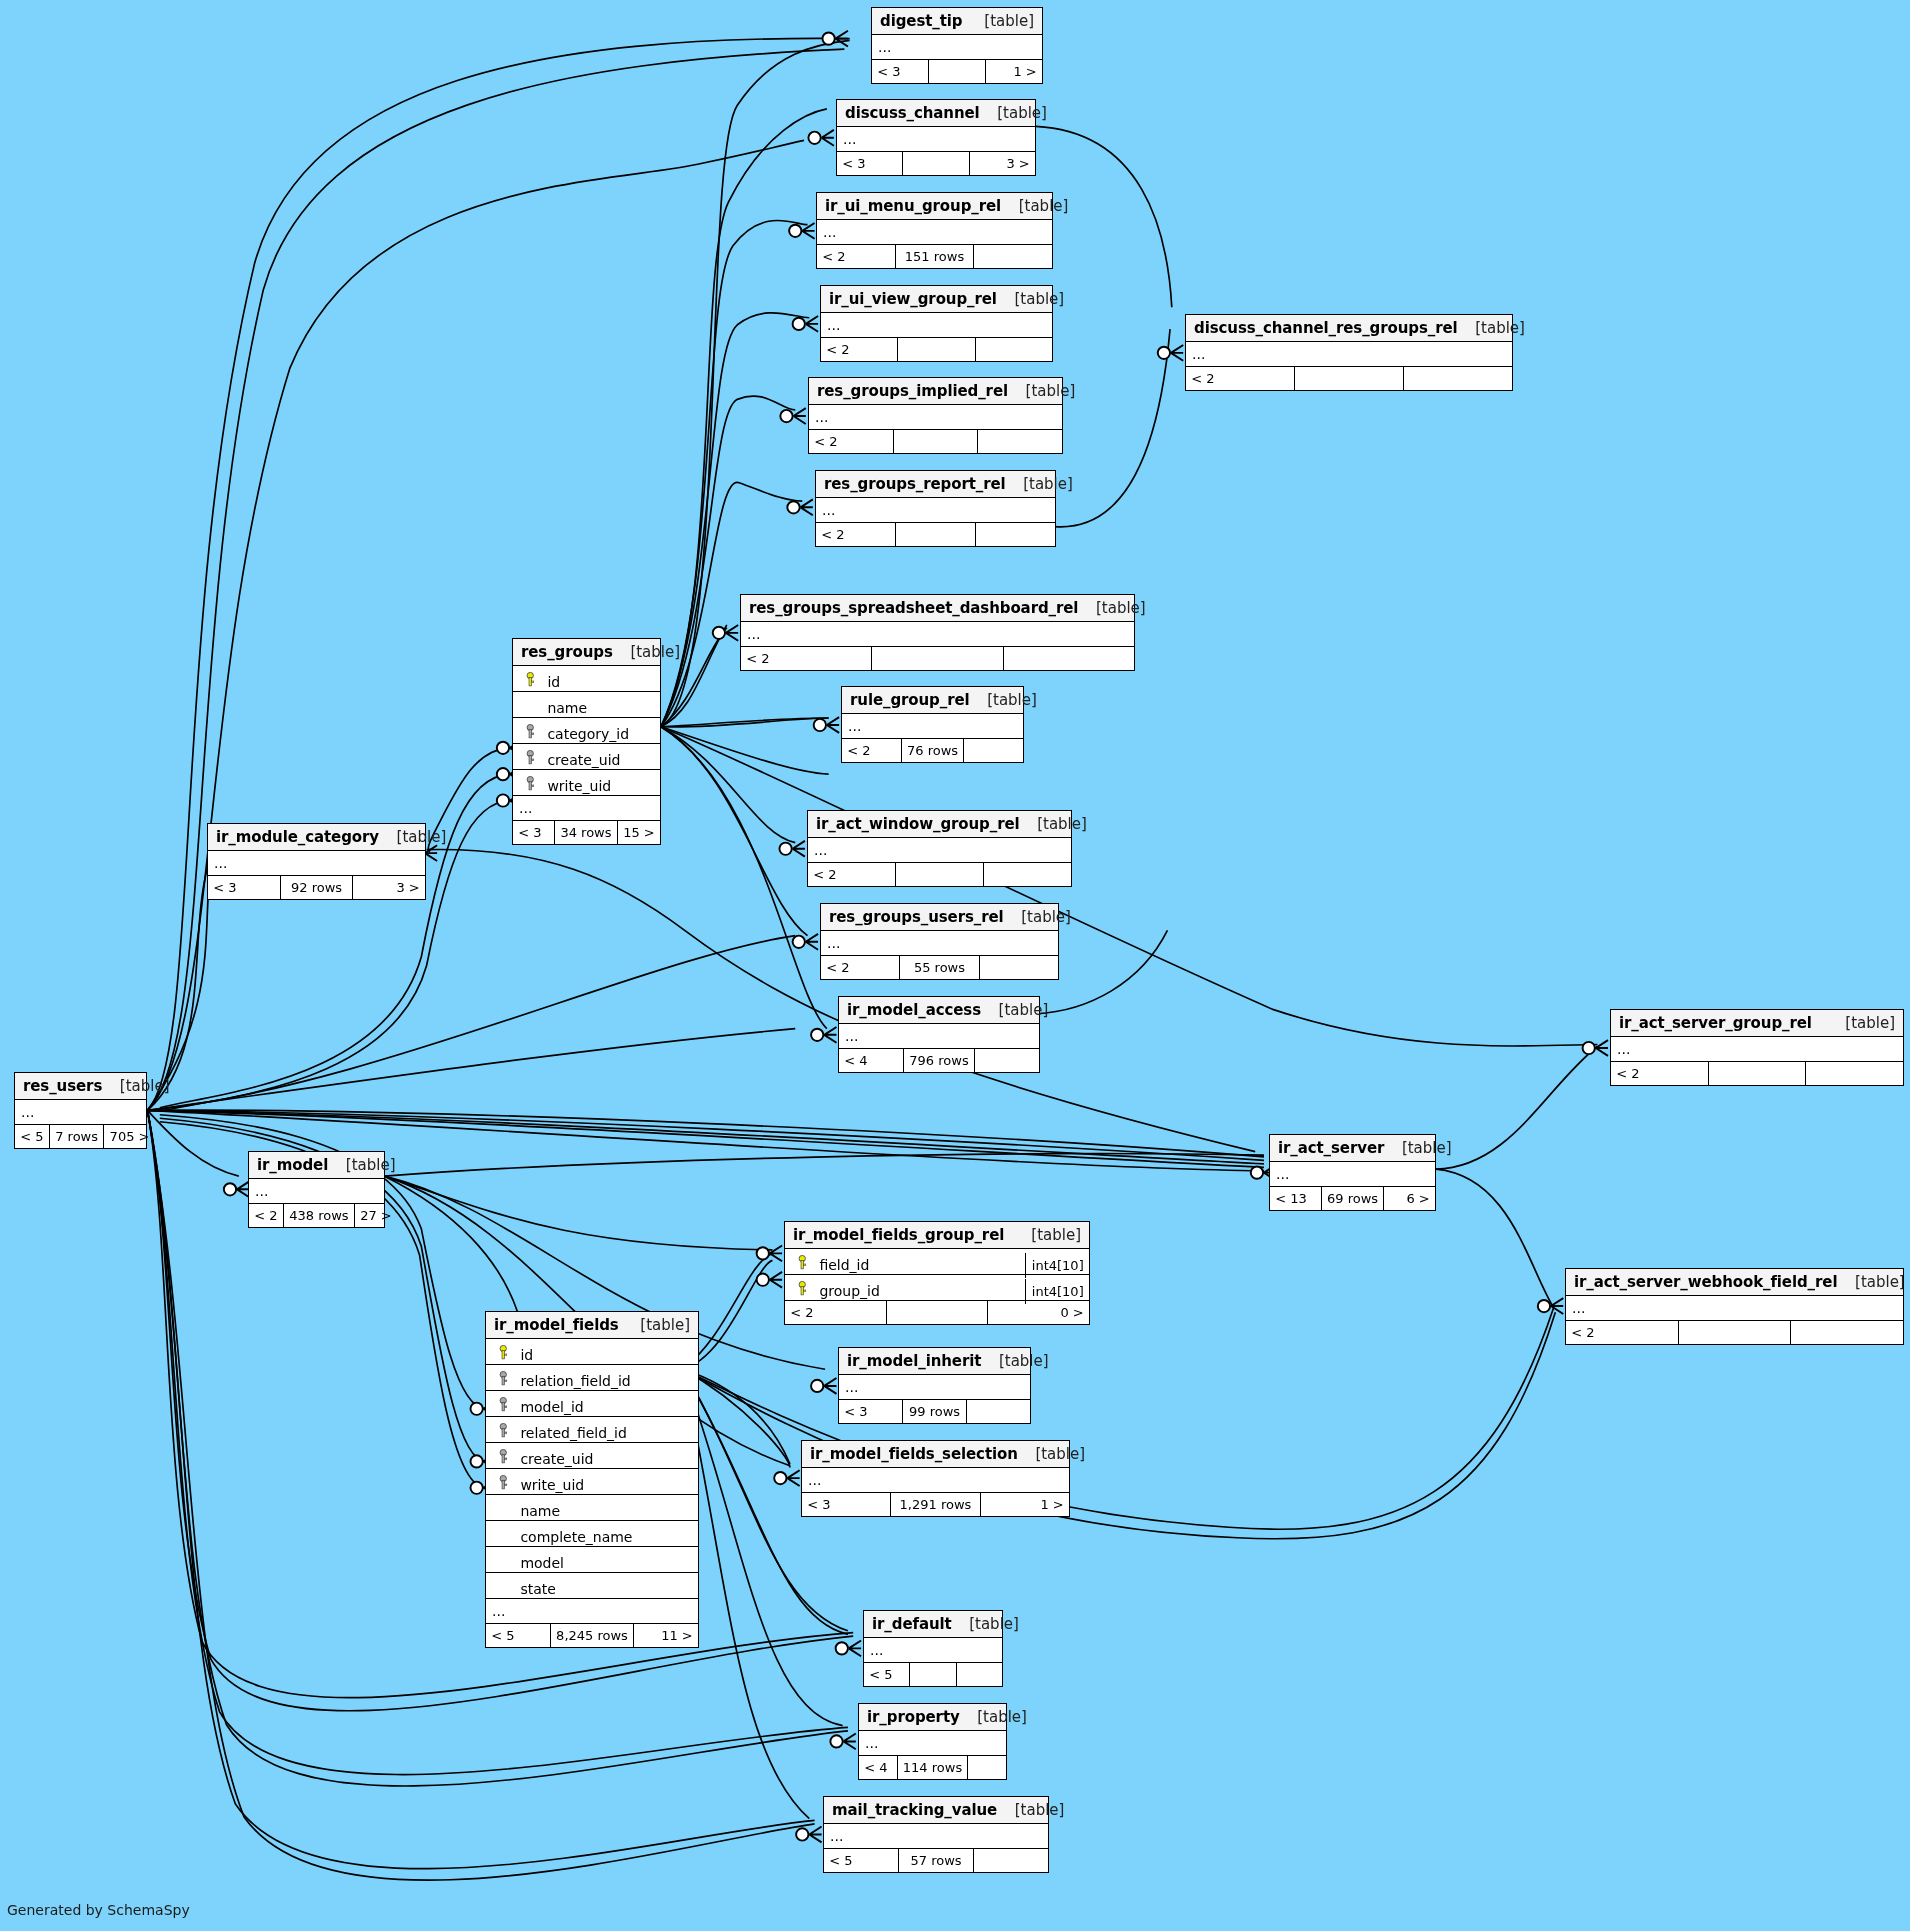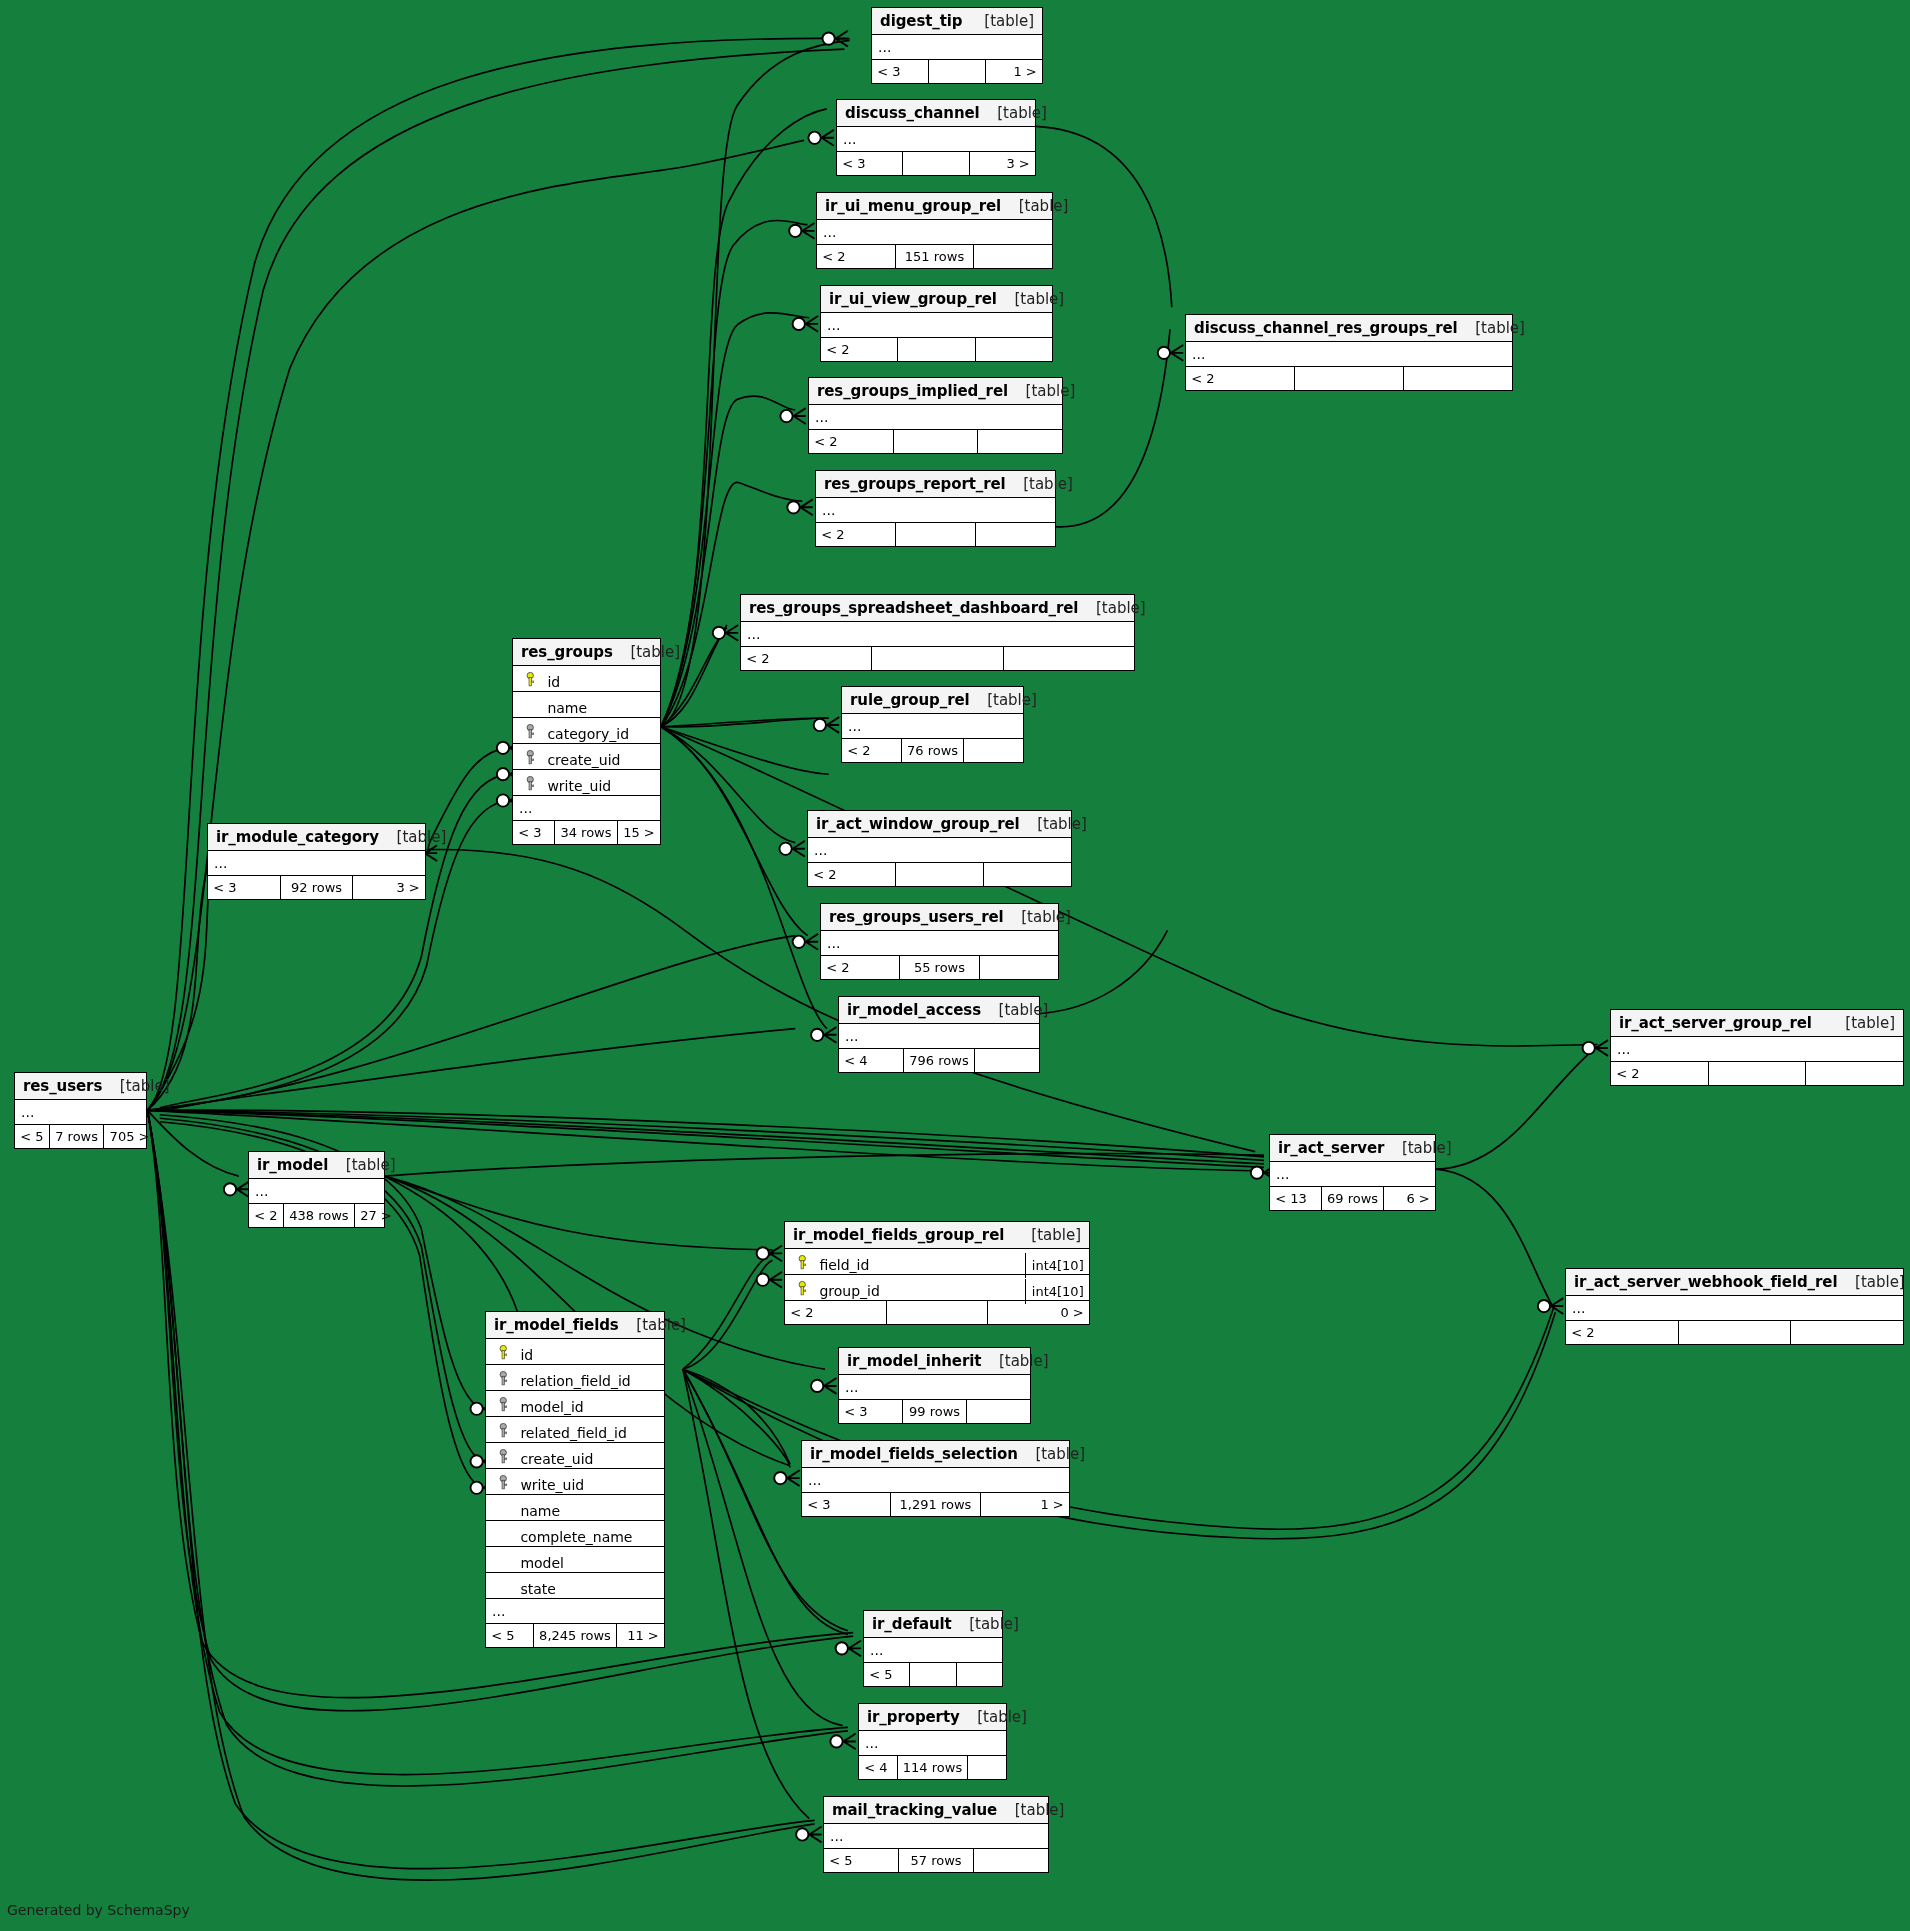--- a/index.html
+++ b/index.html
@@ -4,21 +4,21 @@
 <style>
   html, body {
     margin: 0;
     padding: 0;
     background: #ffffff;
   }
   #canvas {
     position: relative;
     width: 1910px;
     height: 1931px;
-    background: #15803d;
+    background: #7dd3fc;
     font-family: "DejaVu Sans", sans-serif;
     overflow: hidden;
   }
   #edges {
     position: absolute;
     left: 0;
     top: 0;
     width: 1910px;
     height: 1931px;
     pointer-events: none;
@@ -535,21 +535,21 @@
           <span class="tname">ir_act_server_webhook_field_rel</span>
           <span class="ttag">[table]</span>
         </div>
         <div class="ellipsis-row">...</div>
         <div class="footer-row">
           <span class="fcell fleft">&lt; 2</span>
           <span class="fcell fmid"></span>
           <span class="fcell fright"></span>
         </div>
       </div>
-      <div class="node" style="left: 485px; top: 1311px; width: 180px;">
+      <div class="node" style="left: 485px; top: 1311px; width: 214px;">
         <div class="node-title">
           <span class="tname">ir_model_fields</span>
           <span class="ttag">[table]</span>
         </div>
         <div class="col-row">
           <span class="keyslot"><svg class="keyicon" width="10.5" height="15" viewBox="0 0 12 17">
               <circle cx="6" cy="4" r="3.6" fill="#e8e800" stroke="#3a3a3a" stroke-width="0.9"></circle>
               <rect x="4.6" y="6.4" width="2.8" height="9.4" fill="#e8e800" stroke="#3a3a3a" stroke-width="0.7"></rect>
               <rect x="7.4" y="10.2" width="2.6" height="1.9" fill="#e8e800" stroke="#3a3a3a" stroke-width="0.6"></rect>
             </svg></span>

